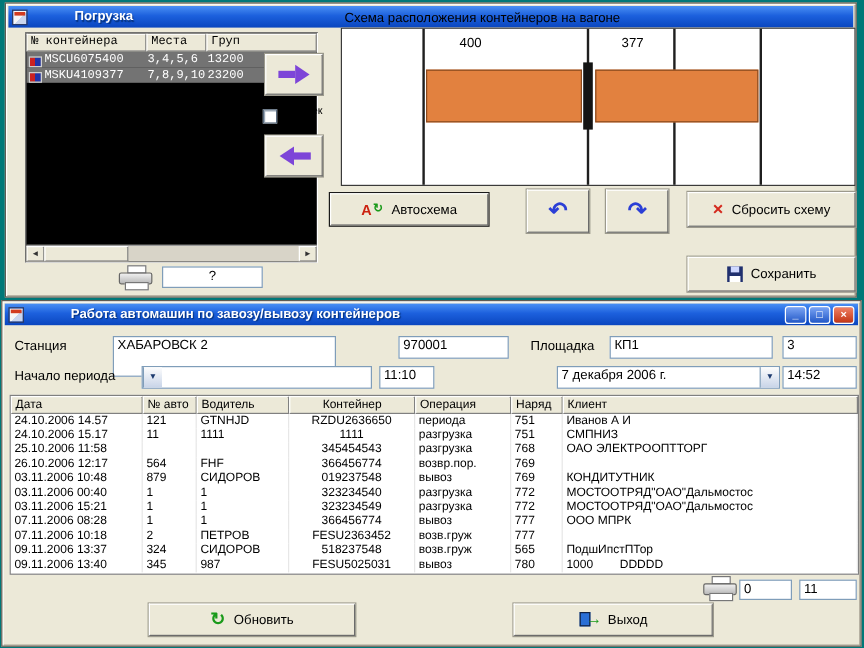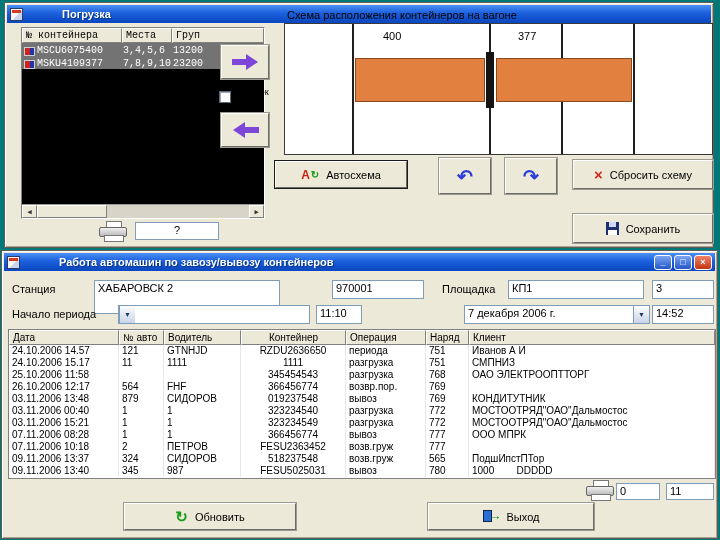--- a/index.html
+++ b/index.html
@@ -272,21 +272,21 @@
             <div class="trow">
               <div class="td c0">26.10.2006 12:17</div>
               <div class="td c1">564</div>
               <div class="td c2">FHF</div>
               <div class="td c3">366456774</div>
               <div class="td c4">возвр.пор.</div>
               <div class="td c5">769</div>
               <div class="td c6"></div>
             </div>
             <div class="trow">
-              <div class="td c0">03.11.2006 13:48</div>
+              <div class="td c0">03.11.2006 10:48</div>
               <div class="td c1">879</div>
               <div class="td c2">СИДОРОВ</div>
               <div class="td c3">019237548</div>
               <div class="td c4">вывоз</div>
               <div class="td c5">769</div>
               <div class="td c6">КОНДИТУТНИК</div>
             </div>
             <div class="trow">
               <div class="td c0">03.11.2006 00:40</div>
               <div class="td c1">1</div>

